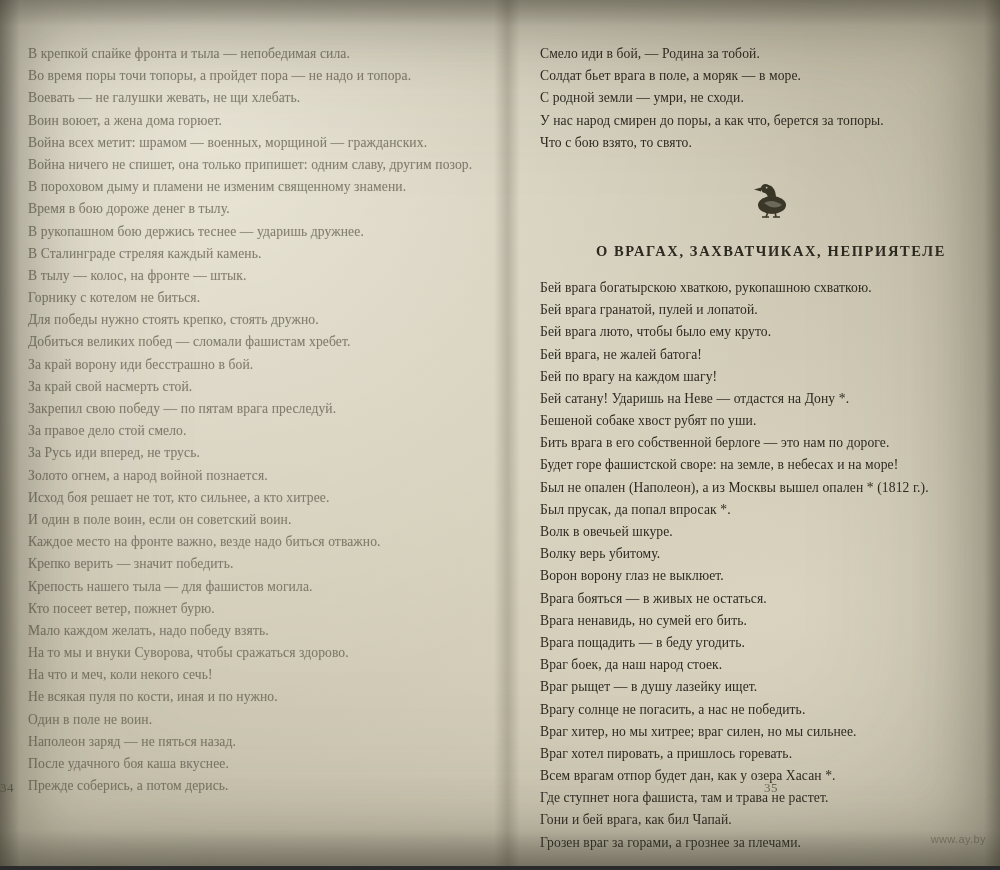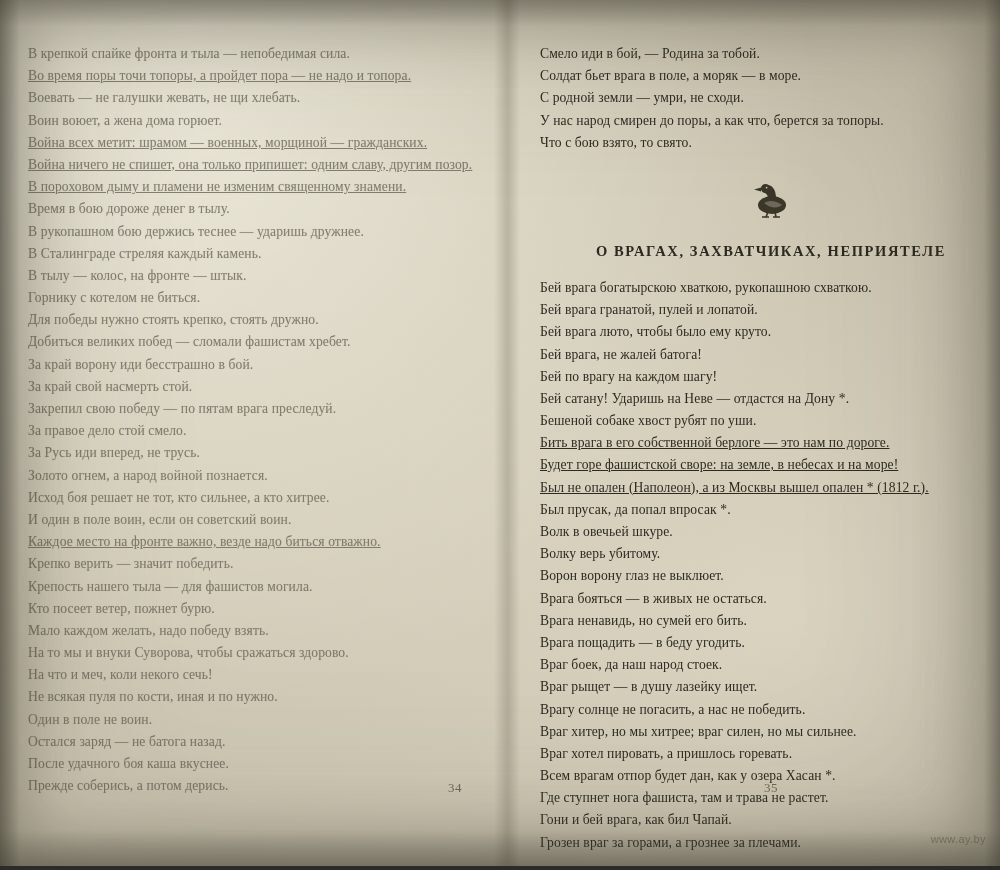--- a/index.html
+++ b/index.html
@@ -67,30 +67,29 @@
   }
   .line {
     margin: 0 0 1.6px 0;
     text-align: justify;
     text-justify: inter-word;
     letter-spacing: 0.1px;
   }
   .line.hang {
     padding-left: 34px;
     text-indent: -34px;
-    text-decoration: underline;
   }
   .folio {
     position: absolute;
     font-size: 13px;
     color: #55513f;
     opacity: 0.8;
     letter-spacing: 0.5px;
   }
-  .folio-left { left: 0; width: 462px; text-align: right; top: 780px; }
+  .folio-left { left: 0; width: 462px; text-align: left; top: 780px; }
   .folio-right { left: 540px; width: 462px; text-align: center; top: 780px; }
 
   .ornament {
     text-align: center;
     margin: 26px 0 22px 0;
     font-size: 34px;
     line-height: 34px;
     color: #3a3628;
     height: 40px;
   }
@@ -175,21 +174,21 @@
     <p class="line">И один в поле воин, если он советский воин.</p>
     <p class="line hang">Каждое место на фронте важно, везде надо биться отважно.</p>
     <p class="line">Крепко верить — значит победить.</p>
     <p class="line">Крепость нашего тыла — для фашистов могила.</p>
     <p class="line">Кто посеет ветер, пожнет бурю.</p>
     <p class="line">Мало каждом желать, надо победу взять.</p>
     <p class="line">На то мы и внуки Суворова, чтобы сражаться здорово.</p>
     <p class="line">На что и меч, коли некого сечь!</p>
     <p class="line">Не всякая пуля по кости, иная и по нужно.</p>
     <p class="line">Один в поле не воин.</p>
-    <p class="line">Остался заряд — не батога назад.</p>
+    <p class="line">Наполеон заряд — не пяться назад.</p>
     <p class="line">После удачного боя каша вкуснее.</p>
     <p class="line">Прежде соберись, а потом дерись.</p>
   </div>
   <div class="folio folio-left">34</div>
 
   <div class="col col-right">
     <p class="line">Смело иди в бой, — Родина за тобой.</p>
     <p class="line">Солдат бьет врага в поле, а моряк — в море.</p>
     <p class="line">С родной земли — умри, не сходи.</p>
     <p class="line">У нас народ смирен до поры, а как что, берется за топоры.</p>

